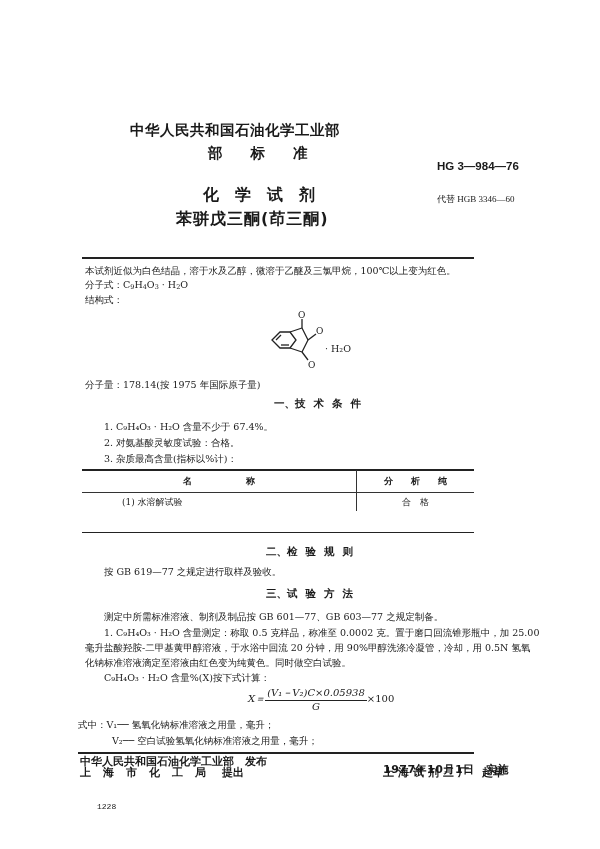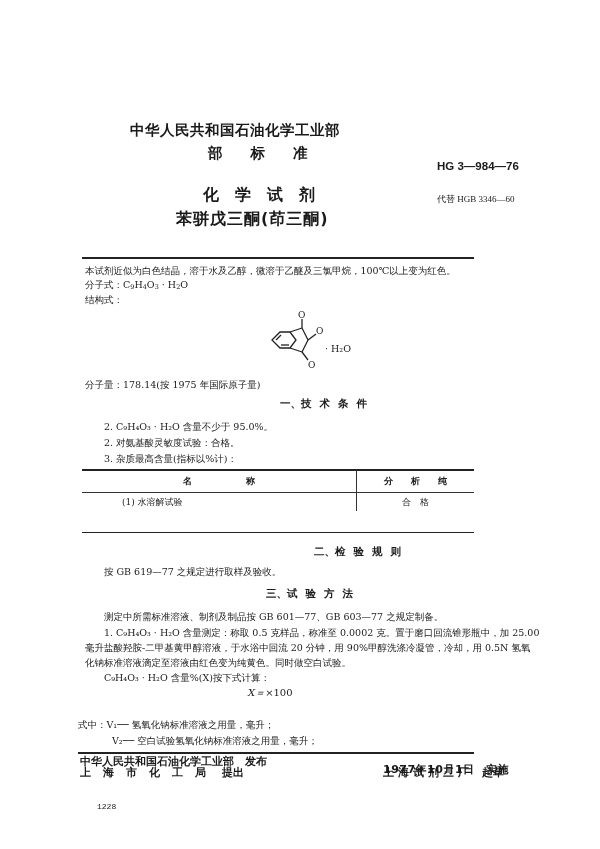--- a/index.html
+++ b/index.html
@@ -72,60 +72,60 @@
     <line x1="34" y1="42" x2="40" y2="50"></line>
   </g>
   <text x="30" y="8" font-size="9" font-family="DejaVu Serif, serif" fill="#222">O</text>
   <text x="48" y="24" font-size="9" font-family="DejaVu Serif, serif" fill="#222">O</text>
   <text x="40" y="58" font-size="9" font-family="DejaVu Serif, serif" fill="#222">O</text>
 </svg>
 <div class="abs body-text" style="left:325px; top:342px;">· H₂O</div>
 
 <div class="abs body-text" style="left:85px; top:378px;">分子量：178.14(按 1975 年国际原子量)</div>
 
-<div class="abs section-title" style="left:280px; top:397px;">
+<div class="abs section-title" style="left:274px; top:397px;">
   <span>一、技</span><span>术</span><span>条</span><span>件</span>
 </div>
-<div class="abs body-text" style="left:104px; top:420px;">2. C₉H₄O₃ · H₂O 含量不少于 95.0%。</div>
+<div class="abs body-text" style="left:104px; top:420px;">1. C₉H₄O₃ · H₂O 含量不少于 67.4%。</div>
 <div class="abs body-text" style="left:104px; top:436px;">2. 对氨基酸灵敏度试验：合格。</div>
 <div class="abs body-text" style="left:104px; top:452px;">3. 杂质最高含量(指标以%计)：</div>
 
 <div class="rule" style="top:469px;"></div>
 <table class="spec">
   <thead>
     <tr>
       <th class="c1">名　　　　　　称</th>
       <th>分　　析　　纯</th>
     </tr>
   </thead>
   <tbody>
     <tr>
       <td class="c1 name">(1) 水溶解试验</td>
       <td class="val">合　格</td>
     </tr>
   </tbody>
 </table>
 <div class="rule" style="top:532px; height:1.4px;"></div>
 
-<div class="abs section-title" style="left:266px; top:545px;margin-left:48px;">
+<div class="abs section-title" style="left:266px; top:545px;">
   <span>二、检</span><span>验</span><span>规</span><span>则</span>
 </div>
 <div class="abs body-text" style="left:104px; top:565px;">按 GB 619—77 之规定进行取样及验收。</div>
 
 <div class="abs section-title" style="left:266px; top:587px;">
   <span>三、试</span><span>验</span><span>方</span><span>法</span>
 </div>
 <div class="abs body-text" style="left:104px; top:610px;">测定中所需标准溶液、制剂及制品按 GB 601—77、GB 603—77 之规定制备。</div>
 <div class="abs body-text" style="left:104px; top:626px;">1. C₉H₄O₃ · H₂O 含量测定：称取 0.5 克样品，称准至 0.0002 克。置于磨口回流锥形瓶中，加 25.00</div>
 <div class="abs body-text" style="left:85px; top:641px;">毫升盐酸羟胺-二甲基黄甲醇溶液，于水浴中回流 20 分钟，用 90%甲醇洗涤冷凝管，冷却，用 0.5N 氢氧</div>
 <div class="abs body-text" style="left:85px; top:656px;">化钠标准溶液滴定至溶液由红色变为纯黄色。同时做空白试验。</div>
 <div class="abs body-text" style="left:104px; top:671px;">C₉H₄O₃ · H₂O 含量%(X)按下式计算：</div>
 
 <div class="abs formula">
-  <span>X＝</span><span style="font-style:normal;">×100</span>
+  <span>X＝</span><span class="frac"><span class="num">(V₁－V₂)C×0.05938</span><span class="den">G</span></span><span style="font-style:normal;">×100</span>
 </div>
 
 <div class="abs body-text" style="left:78px; top:718px;">式中：V₁── 氢氧化钠标准溶液之用量，毫升；</div>
 <div class="abs body-text" style="left:112px; top:734px;">V₂── 空白试验氢氧化钠标准溶液之用量，毫升；</div>
 
 <div class="rule" style="top:752px; left:78px; width:396px;"></div>
 
 <div class="abs footer-l" style="left:80px; top:756px;">中华人民共和国石油化学工业部　发布</div>
 <div class="abs footer-l spaced" style="left:80px; top:767px;">
   <span style="width:23px">上</span><span style="width:23px">海</span><span style="width:23px">市</span><span style="width:23px">化</span><span style="width:23px">工</span><span style="width:23px">局</span><span style="padding-left:4px">提出</span>

